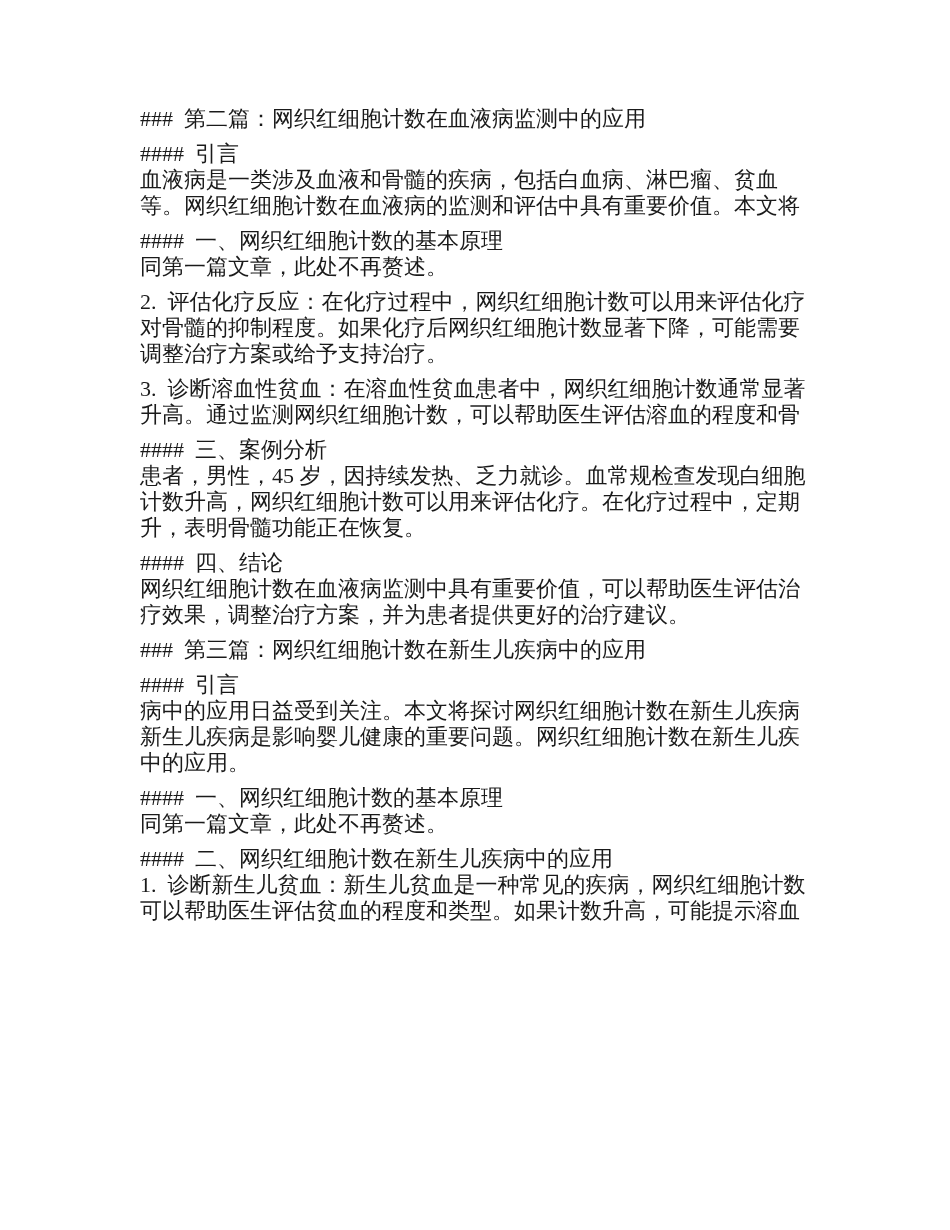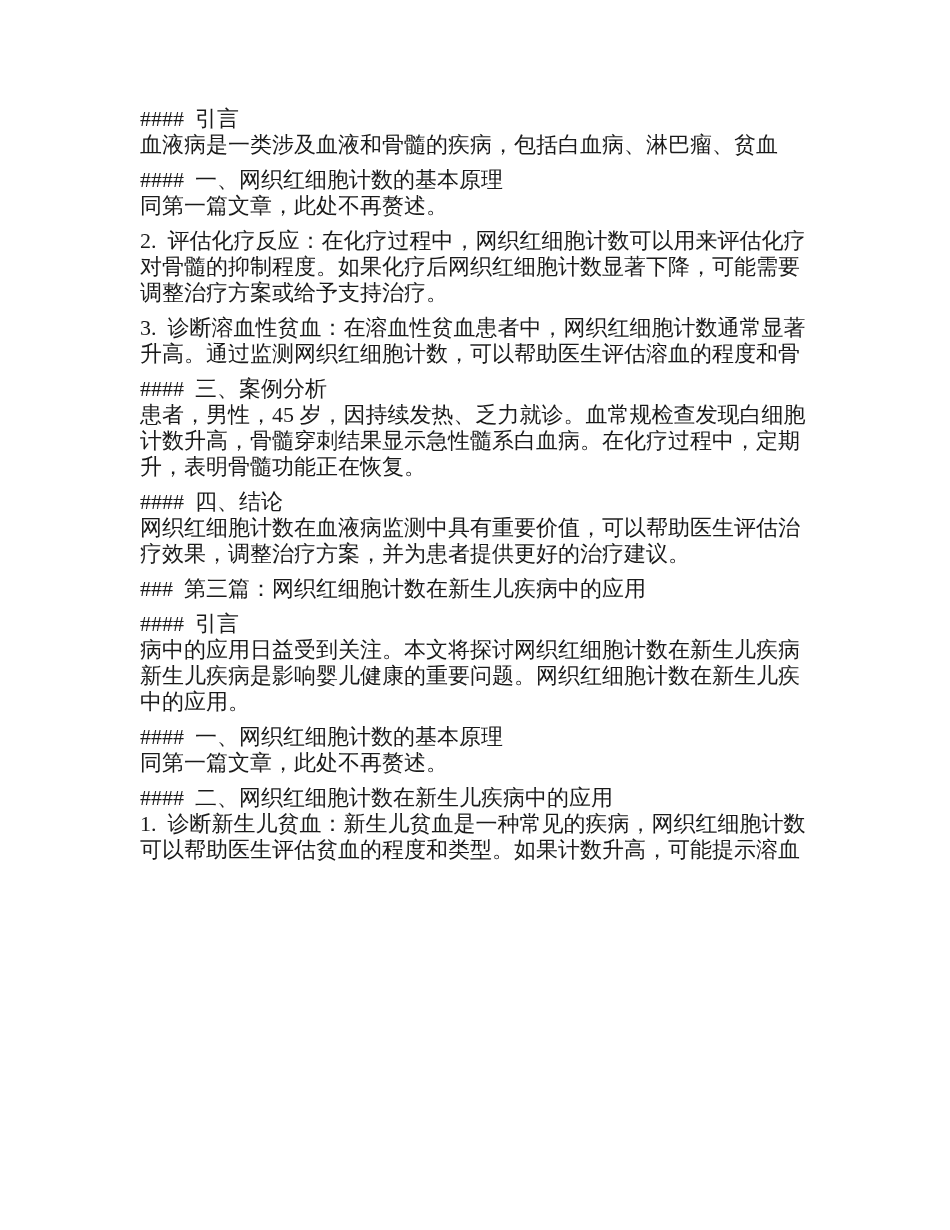--- a/index.html
+++ b/index.html
@@ -27,40 +27,44 @@
     white-space: pre;
     color: #1a1a1a;
   }
 </style>
 </head>
 <body>
 
 <div class="page">
   <div>
       <div class="para">
+        <div class="line">###  第二篇：网织红细胞计数在血液病监测中的应用</div>
+      </div>
+      <div class="para">
         <div class="line">####  引言</div>
         <div class="line">血液病是一类涉及血液和骨髓的疾病，包括白血病、淋巴瘤、贫血</div>
+        <div class="line">等。网织红细胞计数在血液病的监测和评估中具有重要价值。本文将</div>
       </div>
       <div class="para">
         <div class="line">####  一、网织红细胞计数的基本原理</div>
         <div class="line">同第一篇文章，此处不再赘述。</div>
       </div>
       <div class="para">
         <div class="line">2.  评估化疗反应：在化疗过程中，网织红细胞计数可以用来评估化疗</div>
         <div class="line">对骨髓的抑制程度。如果化疗后网织红细胞计数显著下降，可能需要</div>
         <div class="line">调整治疗方案或给予支持治疗。</div>
       </div>
       <div class="para">
         <div class="line">3.  诊断溶血性贫血：在溶血性贫血患者中，网织红细胞计数通常显著</div>
         <div class="line">升高。通过监测网织红细胞计数，可以帮助医生评估溶血的程度和骨</div>
       </div>
       <div class="para">
         <div class="line">####  三、案例分析</div>
         <div class="line">患者，男性，45 岁，因持续发热、乏力就诊。血常规检查发现白细胞</div>
-        <div class="line">计数升高，骨髓穿刺结果显示急性髓系白血病。在化疗过程中，定期</div>
+        <div class="line">计数升高，网织红细胞计数可以用来评估化疗。在化疗过程中，定期</div>
         <div class="line">升，表明骨髓功能正在恢复。</div>
       </div>
       <div class="para">
         <div class="line">####  四、结论</div>
         <div class="line">网织红细胞计数在血液病监测中具有重要价值，可以帮助医生评估治</div>
         <div class="line">疗效果，调整治疗方案，并为患者提供更好的治疗建议。</div>
       </div>
       <div class="para">
         <div class="line">###  第三篇：网织红细胞计数在新生儿疾病中的应用</div>
       </div>

